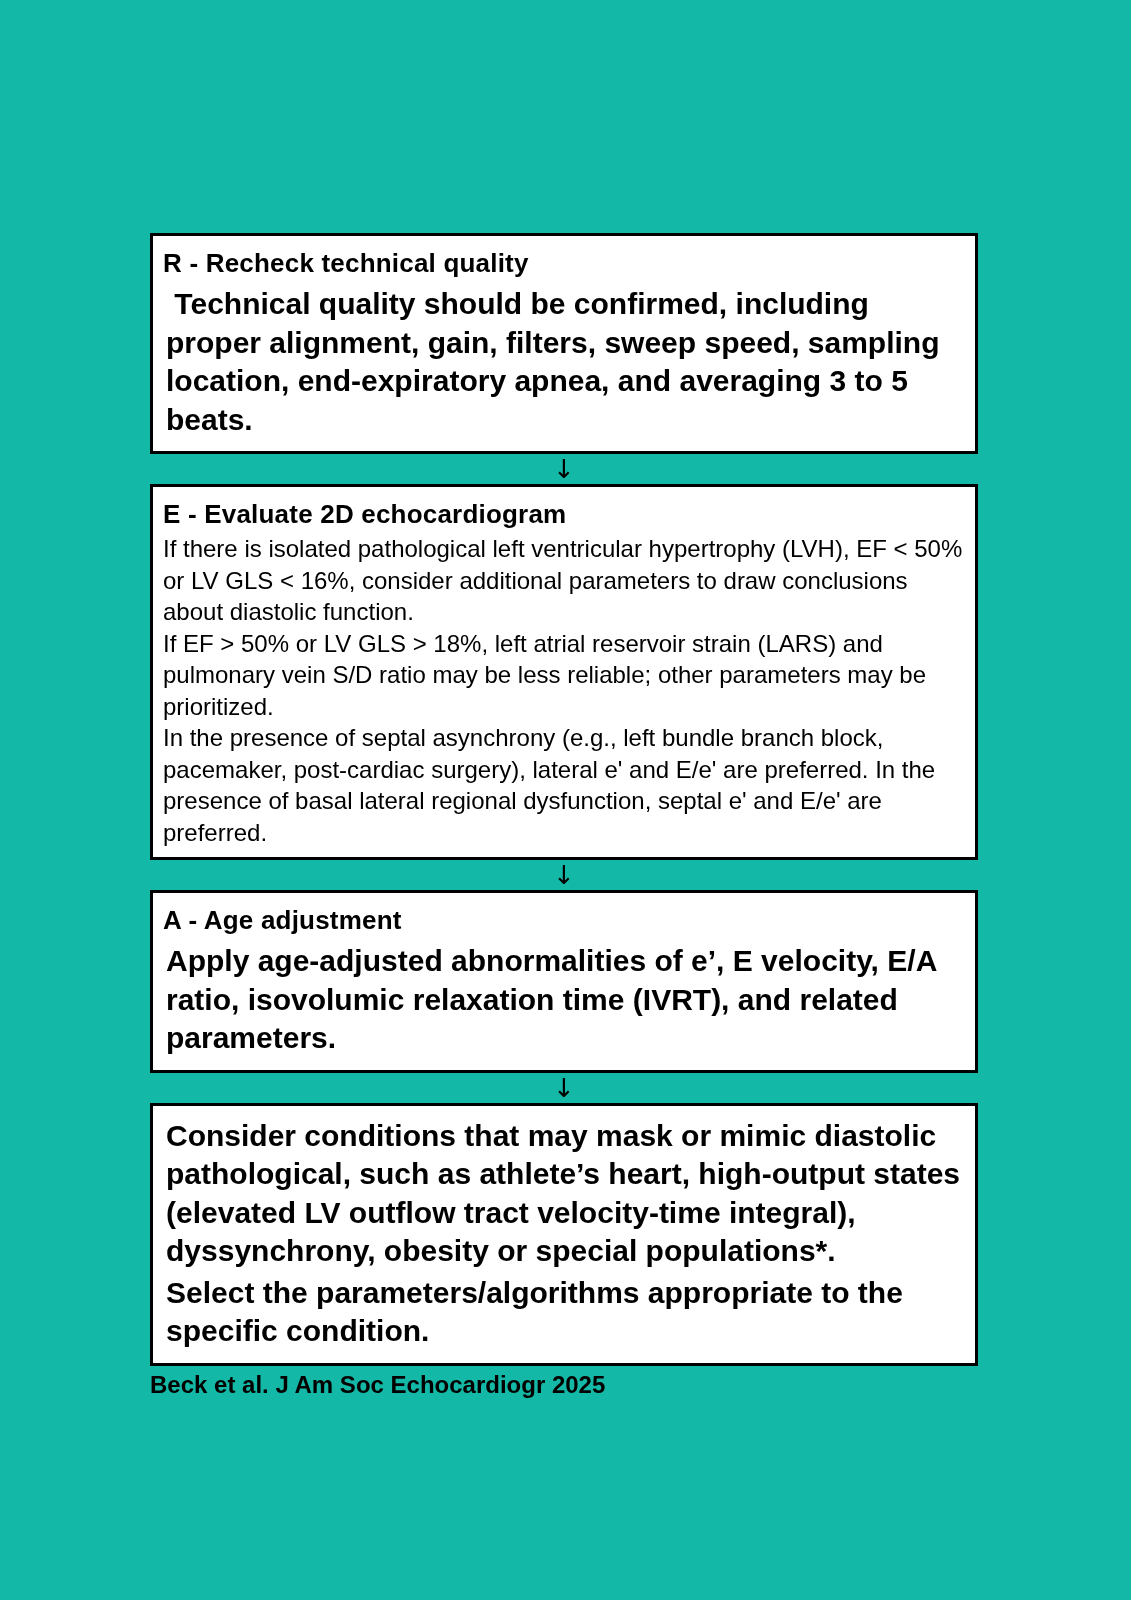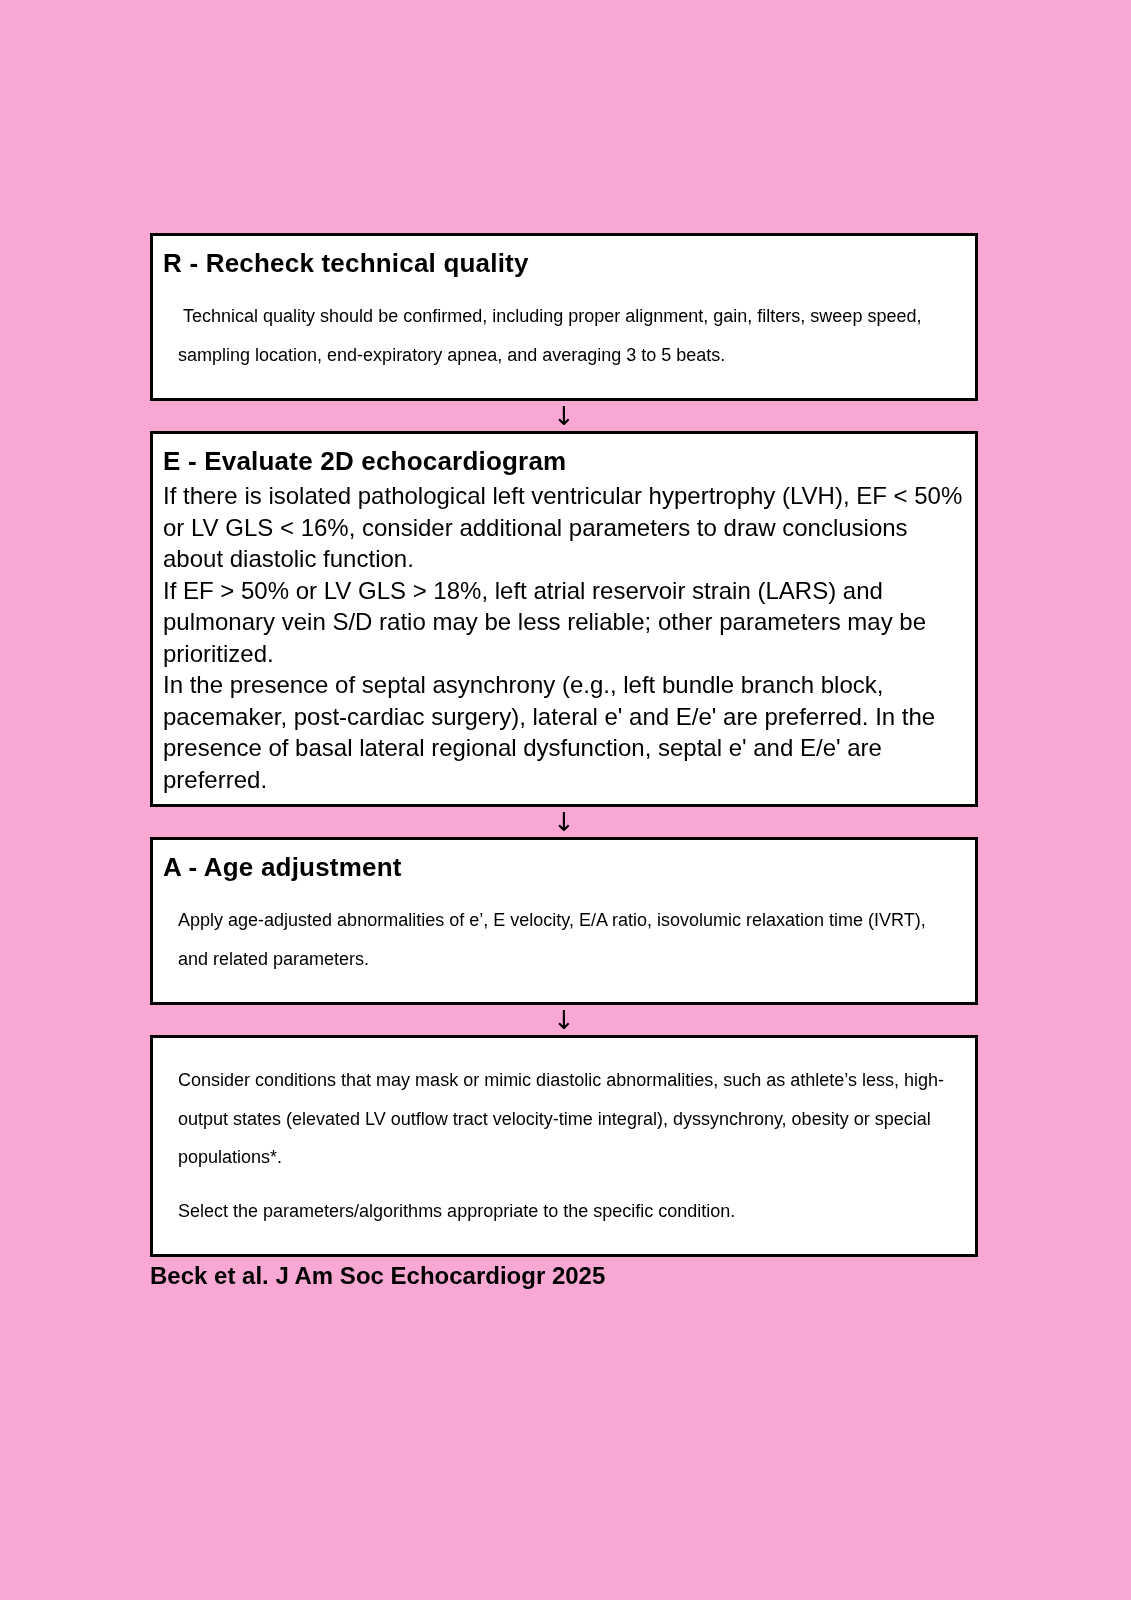--- a/index.html
+++ b/index.html
@@ -4,21 +4,21 @@
 <style>
   html, body {
     margin: 0;
     padding: 0;
     background: #ffffff;
   }
   .page {
     position: relative;
     width: 1131px;
     height: 1600px;
-    background: #f9a8d4;
+    background: #14b8a6;
     font-family: "Liberation Sans", sans-serif;
     color: #000000;
     overflow: hidden;
   }
   .stack {
     position: absolute;
     left: 150px;
     top: 233px;
     width: 828px;
   }
@@ -30,24 +30,24 @@
     padding: 8px 12px 9px 10px;
   }
   .box-title {
     margin: 0;
     font-size: 26px;
     line-height: 38px;
     font-weight: bold;
     letter-spacing: 0.2px;
   }
   .body-large {
-    margin: 15px;
-    font-size: 18px;
+    margin: 3px;
+    font-size: 30px;
     line-height: 38.5px;
-    font-weight: normal;
+    font-weight: bold;
     white-space: pre-wrap;
   }
   .body-small {
     margin: 0;
     font-size: 24px;
     line-height: 31.5px;
     font-weight: normal;
     white-space: pre-wrap;
   }
   .arrow-row {
@@ -104,21 +104,21 @@
     <section class="box">
       <h2 class="box-title">A - Age adjustment</h2>
       <p class="body-large">Apply age-adjusted abnormalities of e’, E velocity, E/A ratio, isovolumic relaxation time (IVRT), and related parameters.</p>
     </section>
 
     <div class="arrow-row">
       <span class="arrow-glyph">↓</span>
     </div>
 
     <section class="box">
-      <p class="body-large">Consider conditions that may mask or mimic diastolic abnormalities, such as athlete’s less, high-output states (elevated LV outflow tract velocity-time integral), dyssynchrony, obesity or special populations*.</p>
+      <p class="body-large">Consider conditions that may mask or mimic diastolic pathological, such as athlete’s heart, high-output states (elevated LV outflow tract velocity-time integral), dyssynchrony, obesity or special populations*.</p>
       <p class="body-large">Select the parameters/algorithms appropriate to the specific condition.</p>
     </section>
 
     <div class="citation-row">
       <span class="citation">Beck et al. J Am Soc Echocardiogr 2025</span>
     </div>
 
   </div>
 </div>
 

